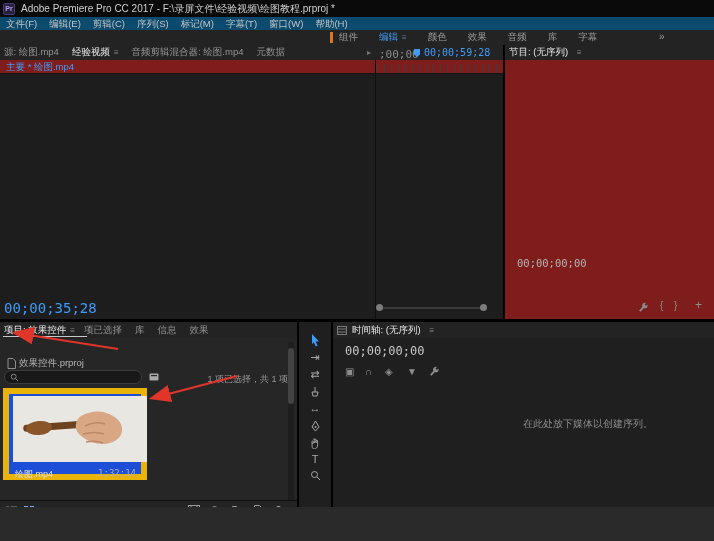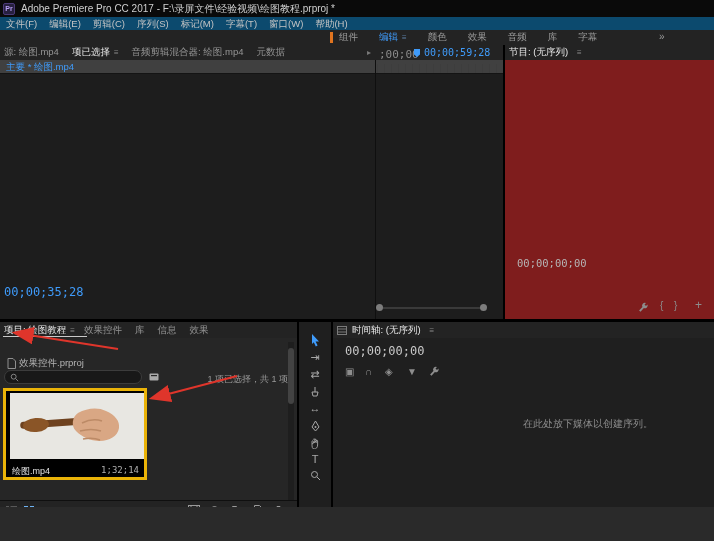--- a/index.html
+++ b/index.html
@@ -30,21 +30,21 @@
   .tabbar{position:absolute;left:0;right:0;top:0;background:#232323;display:flex;align-items:center;padding-left:4px}
   .ptab{font-size:9.5px;color:#959595;margin-right:13px;white-space:nowrap}
   .ptab.active{color:#e9e9e9}
 
   .ticks{background-image:repeating-linear-gradient(to right,#3d3d3d 0,#3d3d3d 1px,transparent 1px,transparent 7px)}
   .handle{width:7px;height:7px;border-radius:50%;background:#7d7d7d}
   .icon-btn{color:#8d8d8d;font-size:10px;line-height:12px}
 
   .tool{position:absolute;left:0;width:32px;text-align:center;font-size:11px;color:#a8a8a8;line-height:13px}
 
-  .cell{background:#000000;border:3px solid #eab308}
+  .cell{background:#1d4ed8;border:6px solid #eab308}
   .search-box{background:#181818;border:1px solid #3c3c3c;border-radius:7px;display:flex;align-items:center;padding:0 5px}
   .search-box input{flex:1;background:transparent;border:none;outline:none;color:#ccc;font-size:9px;
                     font-family:"Liberation Sans",sans-serif;margin-left:4px;min-width:0}
   svg{display:block}
 </style>
 </head>
 <body>
 
 <div id="app">
 
@@ -78,43 +78,43 @@
       <span class="ws-item">库</span>
       <span class="ws-item">字幕</span>
     </div>
     <span class="abs" style="left:659px;top:1px;font-size:10px;color:#9b9b9b">»</span>
   </div>
 
   <div class="panel" style="left:0;top:45px;width:503px;height:274px;background:#1d1d1d">
     <div class="tabbar" style="height:15px">
       <span class="ptab">源: 绘图.mp4</span>
       <span class="ptab active flex">
-        <span>项已选择</span>
+        <span>经验视频</span>
         <span class="pmenu grey">≡</span>
       </span>
       <span class="ptab">音频剪辑混合器: 绘图.mp4</span>
       <span class="ptab">元数据</span>
     </div>
 
     <span class="abs" style="left:367px;top:3px;font-size:8px;color:#7a7a7a">▸</span>
     <span class="abs tc" style="left:379px;top:3px;font-size:11px;color:#8c8c8c">;00;00</span>
     <span class="abs" style="left:413px;top:3px">
       <svg width="8" height="10" viewBox="0 0 8 10">
           <path d="M1 1h6v5.5L4 9 1 6.5z" fill="#3f9bfa"></path>
         </svg>
     </span>
     <span class="abs tc blue" style="left:424px;top:2px;font-size:10px">00;00;59;28</span>
 
-    <div class="abs" style="left:0;top:15px;width:503px;height:14px;background:#404040;border-bottom:1px solid #141414">
+    <div class="abs" style="left:0;top:15px;width:503px;height:14px;background:#7f1d1d;border-bottom:1px solid #141414">
       <span class="abs blue" style="left:6px;top:1px;font-size:9.5px">主要 * 绘图.mp4</span>
     </div>
     <div class="abs ticks" style="left:377px;top:19px;width:124px;height:9px"></div>
     <div class="abs" style="left:375px;top:15px;width:1px;height:259px;background:#0f0f0f"></div>
 
-    <span class="abs tc blue" style="left:4px;top:240px;font-size:12px">00;00;35;28</span>
+    <span class="abs tc blue" style="left:4px;top:255px;font-size:14px">00;00;35;28</span>
     <div class="abs" style="left:381px;top:262px;width:102px;height:2px;background:#3a3a3a"></div>
     <div class="abs handle" style="left:376px;top:259px"></div>
     <div class="abs handle" style="left:480px;top:259px"></div>
   </div>
 
   <div class="panel" style="left:505px;top:45px;width:209px;height:274px;background:#7f1d1d">
     <div class="tabbar" style="height:15px">
       <span class="ptab active" style="margin-right:5px">节目: (无序列)</span>
       <span class="pmenu grey">≡</span>
     </div>
@@ -127,24 +127,24 @@
     <span class="abs icon-btn" style="left:155px;top:255px">{</span>
     <span class="abs icon-btn" style="left:169px;top:255px">}</span>
     <span class="abs icon-btn" style="left:190px;top:254px;font-size:12px">+</span>
   </div>
 
   <div class="abs" style="left:0;top:518px;width:714px;height:23px;background:#161616"></div>
 
   <div class="panel" style="left:0;top:322px;width:297px;height:196px;background:#262626">
     <div class="tabbar" style="height:16px">
       <span class="ptab active flex" style="margin-right:9px">
-        <span>项目: 绘图教程</span>
+        <span>项目: 效果控件</span>
         <span class="pmenu grey">≡</span>
       </span>
-      <span class="ptab">效果控件</span>
+      <span class="ptab">项已选择</span>
       <span class="ptab">库</span>
       <span class="ptab">信息</span>
       <span class="ptab">效果</span>
     </div>
     <div class="abs" style="left:3px;top:14px;width:84px;height:1px;background:#c9c9c9"></div>
 
     <span class="abs" style="left:7px;top:36px">
       <svg width="9" height="11" viewBox="0 0 9 11">
           <path d="M1 .5h5L8.5 3v7.5H1z" fill="none" stroke="#8f8f8f"></path>
         </svg>

